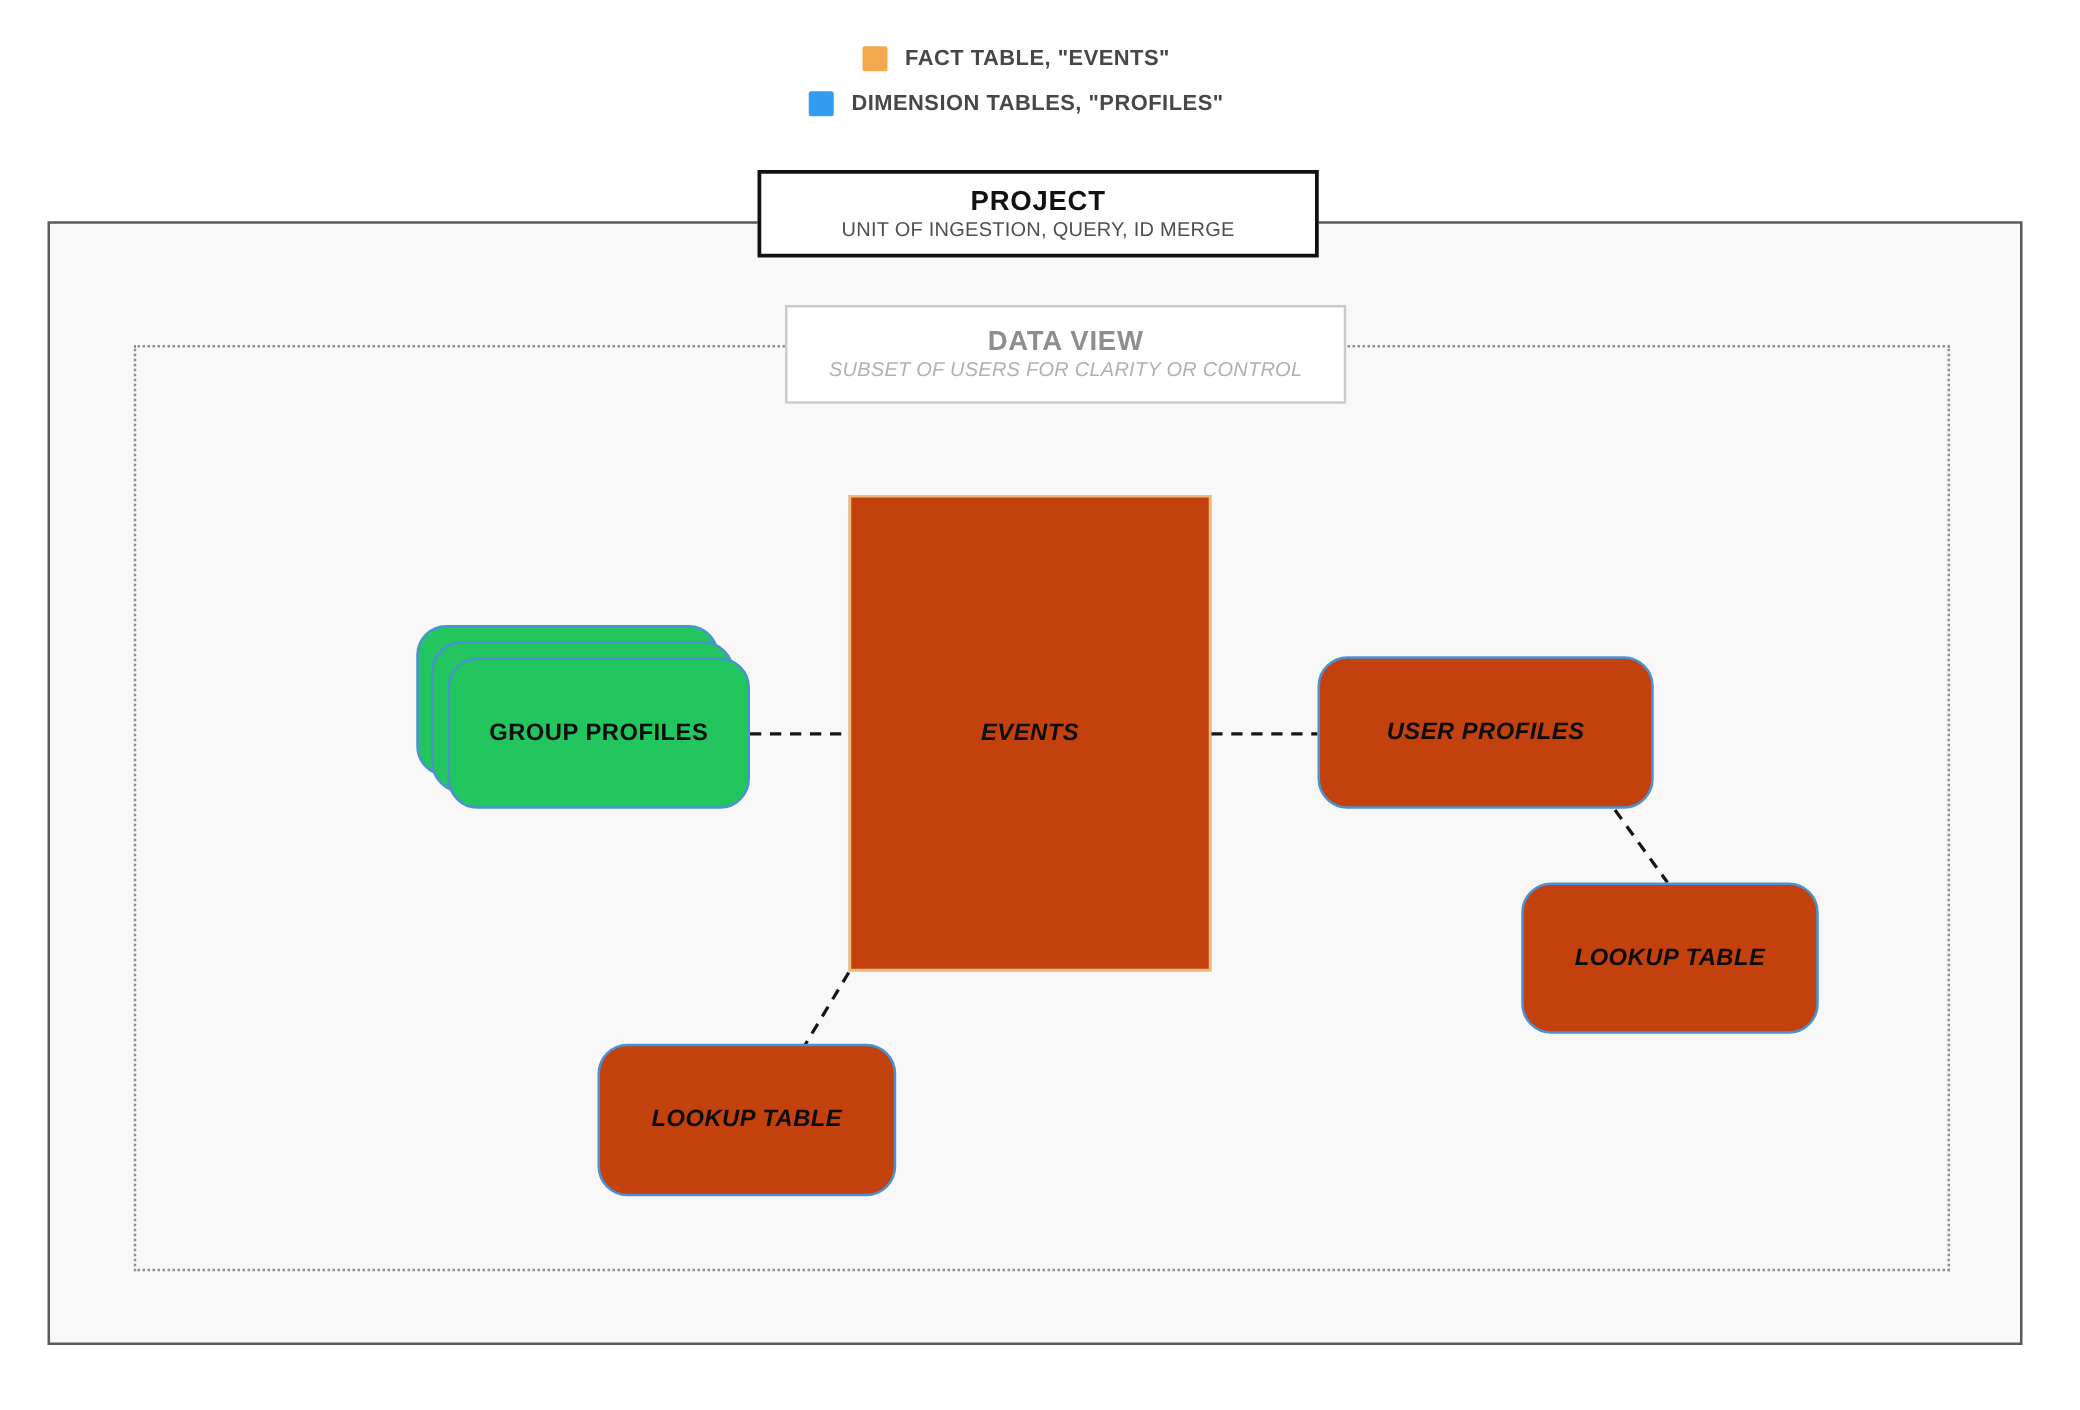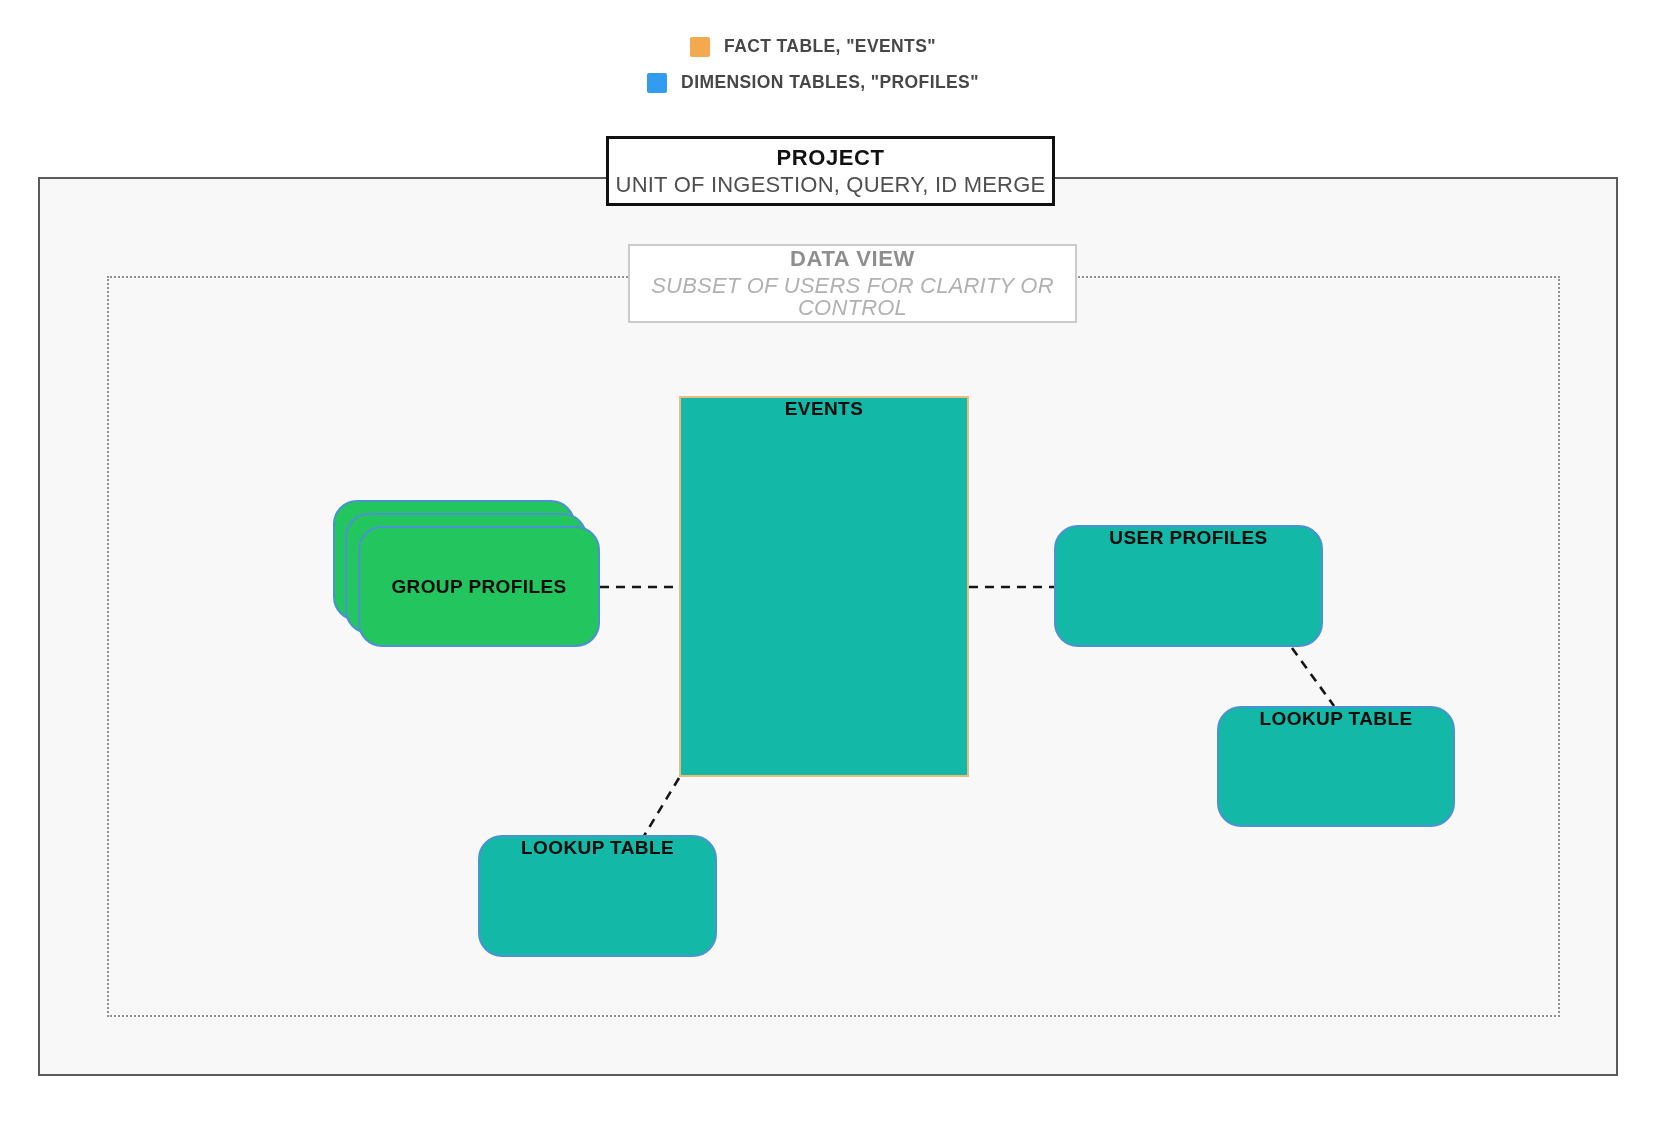--- a/index.html
+++ b/index.html
@@ -88,21 +88,21 @@
     z-index: 6;
     text-align: center;
   }
   .label-box .box-title {
     font-size: 22px;
     font-weight: bold;
     letter-spacing: 0.6px;
     line-height: 1;
   }
   .label-box .box-subtitle {
-    font-size: 22px;
+    font-size: 16px;
     letter-spacing: 0.2px;
     line-height: 1;
   }
   .label-box.project {
     top: 136px;
     height: 70px;
     border: 3px solid #111111;
   }
   .label-box.project .box-title { color: #111111; }
   .label-box.project .box-subtitle { color: #4f4f4f; }
@@ -125,25 +125,27 @@
   }
   .connectors line {
     stroke: #151515;
     stroke-width: 2.6;
     stroke-dasharray: 9 7;
   }
 
   
   .node {
     position: absolute;
-    background: #14b8a6;
-    box-sizing: border-box;
-    display: flex;
+    background: #c2410c;
+    box-sizing: border-box;
+    display: flex;
+    align-items: center;
     justify-content: center;
     text-align: center;
+    font-style: italic;
   }
   .node-label {
     font-size: 19px;
     font-weight: bold;
     color: #0c0c0c;
     letter-spacing: 0.4px;
     white-space: nowrap;
   }
   .node.fact {
     left: 679px;

